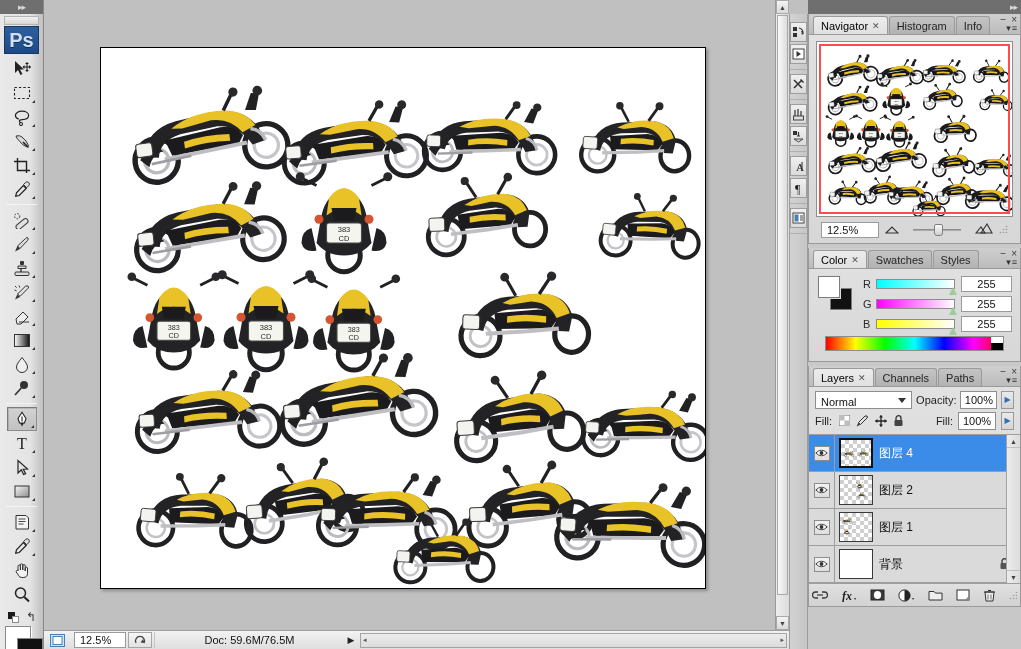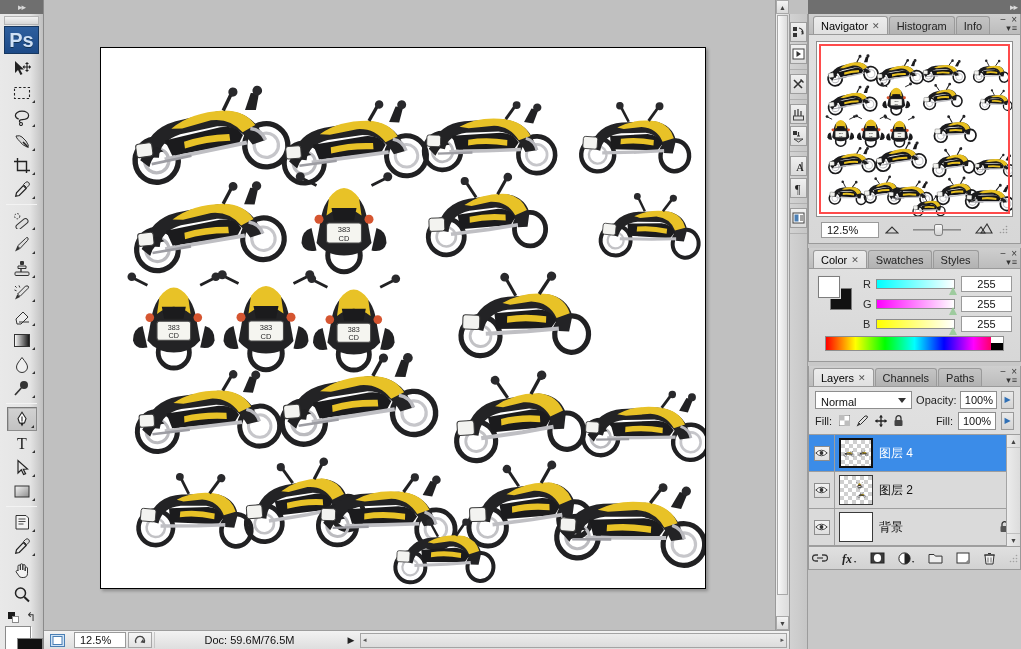--- a/index.html
+++ b/index.html
@@ -857,20 +857,38 @@
           <div class="lthumb">
             <span class="checker"></span>
             <svg width="34" height="30" viewBox="0 0 604 540" preserveAspectRatio="none" style="position:absolute;inset:0">
               <use href="#bikeRear" transform="translate(280,120) scale(1.5)"></use>
               <use href="#bikeQtr" transform="translate(300,300) scale(1.4)"></use>
             </svg>
           </div>
           <span class="lname">图层 2</span>
         </div>
 
+        <div class="layer-row">
+          <div class="eye">
+            <span class="eyebox">
+              <svg width="13" height="8" viewBox="0 0 13 8">
+                  <path d="M.8 4 Q6.5-1.6 12.2 4 Q6.5 9.6 .8 4z" fill="#fff" stroke="#333" stroke-width=".9"></path>
+                  <circle cx="6.5" cy="4" r="1.9" fill="#333"></circle>
+                </svg>
+            </span>
+          </div>
+          <div class="lthumb">
+            <span class="checker"></span>
+            <svg width="34" height="30" viewBox="0 0 604 540" preserveAspectRatio="none" style="position:absolute;inset:0">
+              <use href="#bikeSide" transform="translate(30,100) scale(1.5)"></use>
+              <use href="#bikeRear" transform="translate(60,290) scale(1.4)"></use>
+            </svg>
+          </div>
+          <span class="lname">图层 1</span>
+        </div>
 
         <div class="layer-row">
           <div class="eye">
             <span class="eyebox">
               <svg width="13" height="8" viewBox="0 0 13 8">
                   <path d="M.8 4 Q6.5-1.6 12.2 4 Q6.5 9.6 .8 4z" fill="#fff" stroke="#333" stroke-width=".9"></path>
                   <circle cx="6.5" cy="4" r="1.9" fill="#333"></circle>
                 </svg>
             </span>
           </div>

